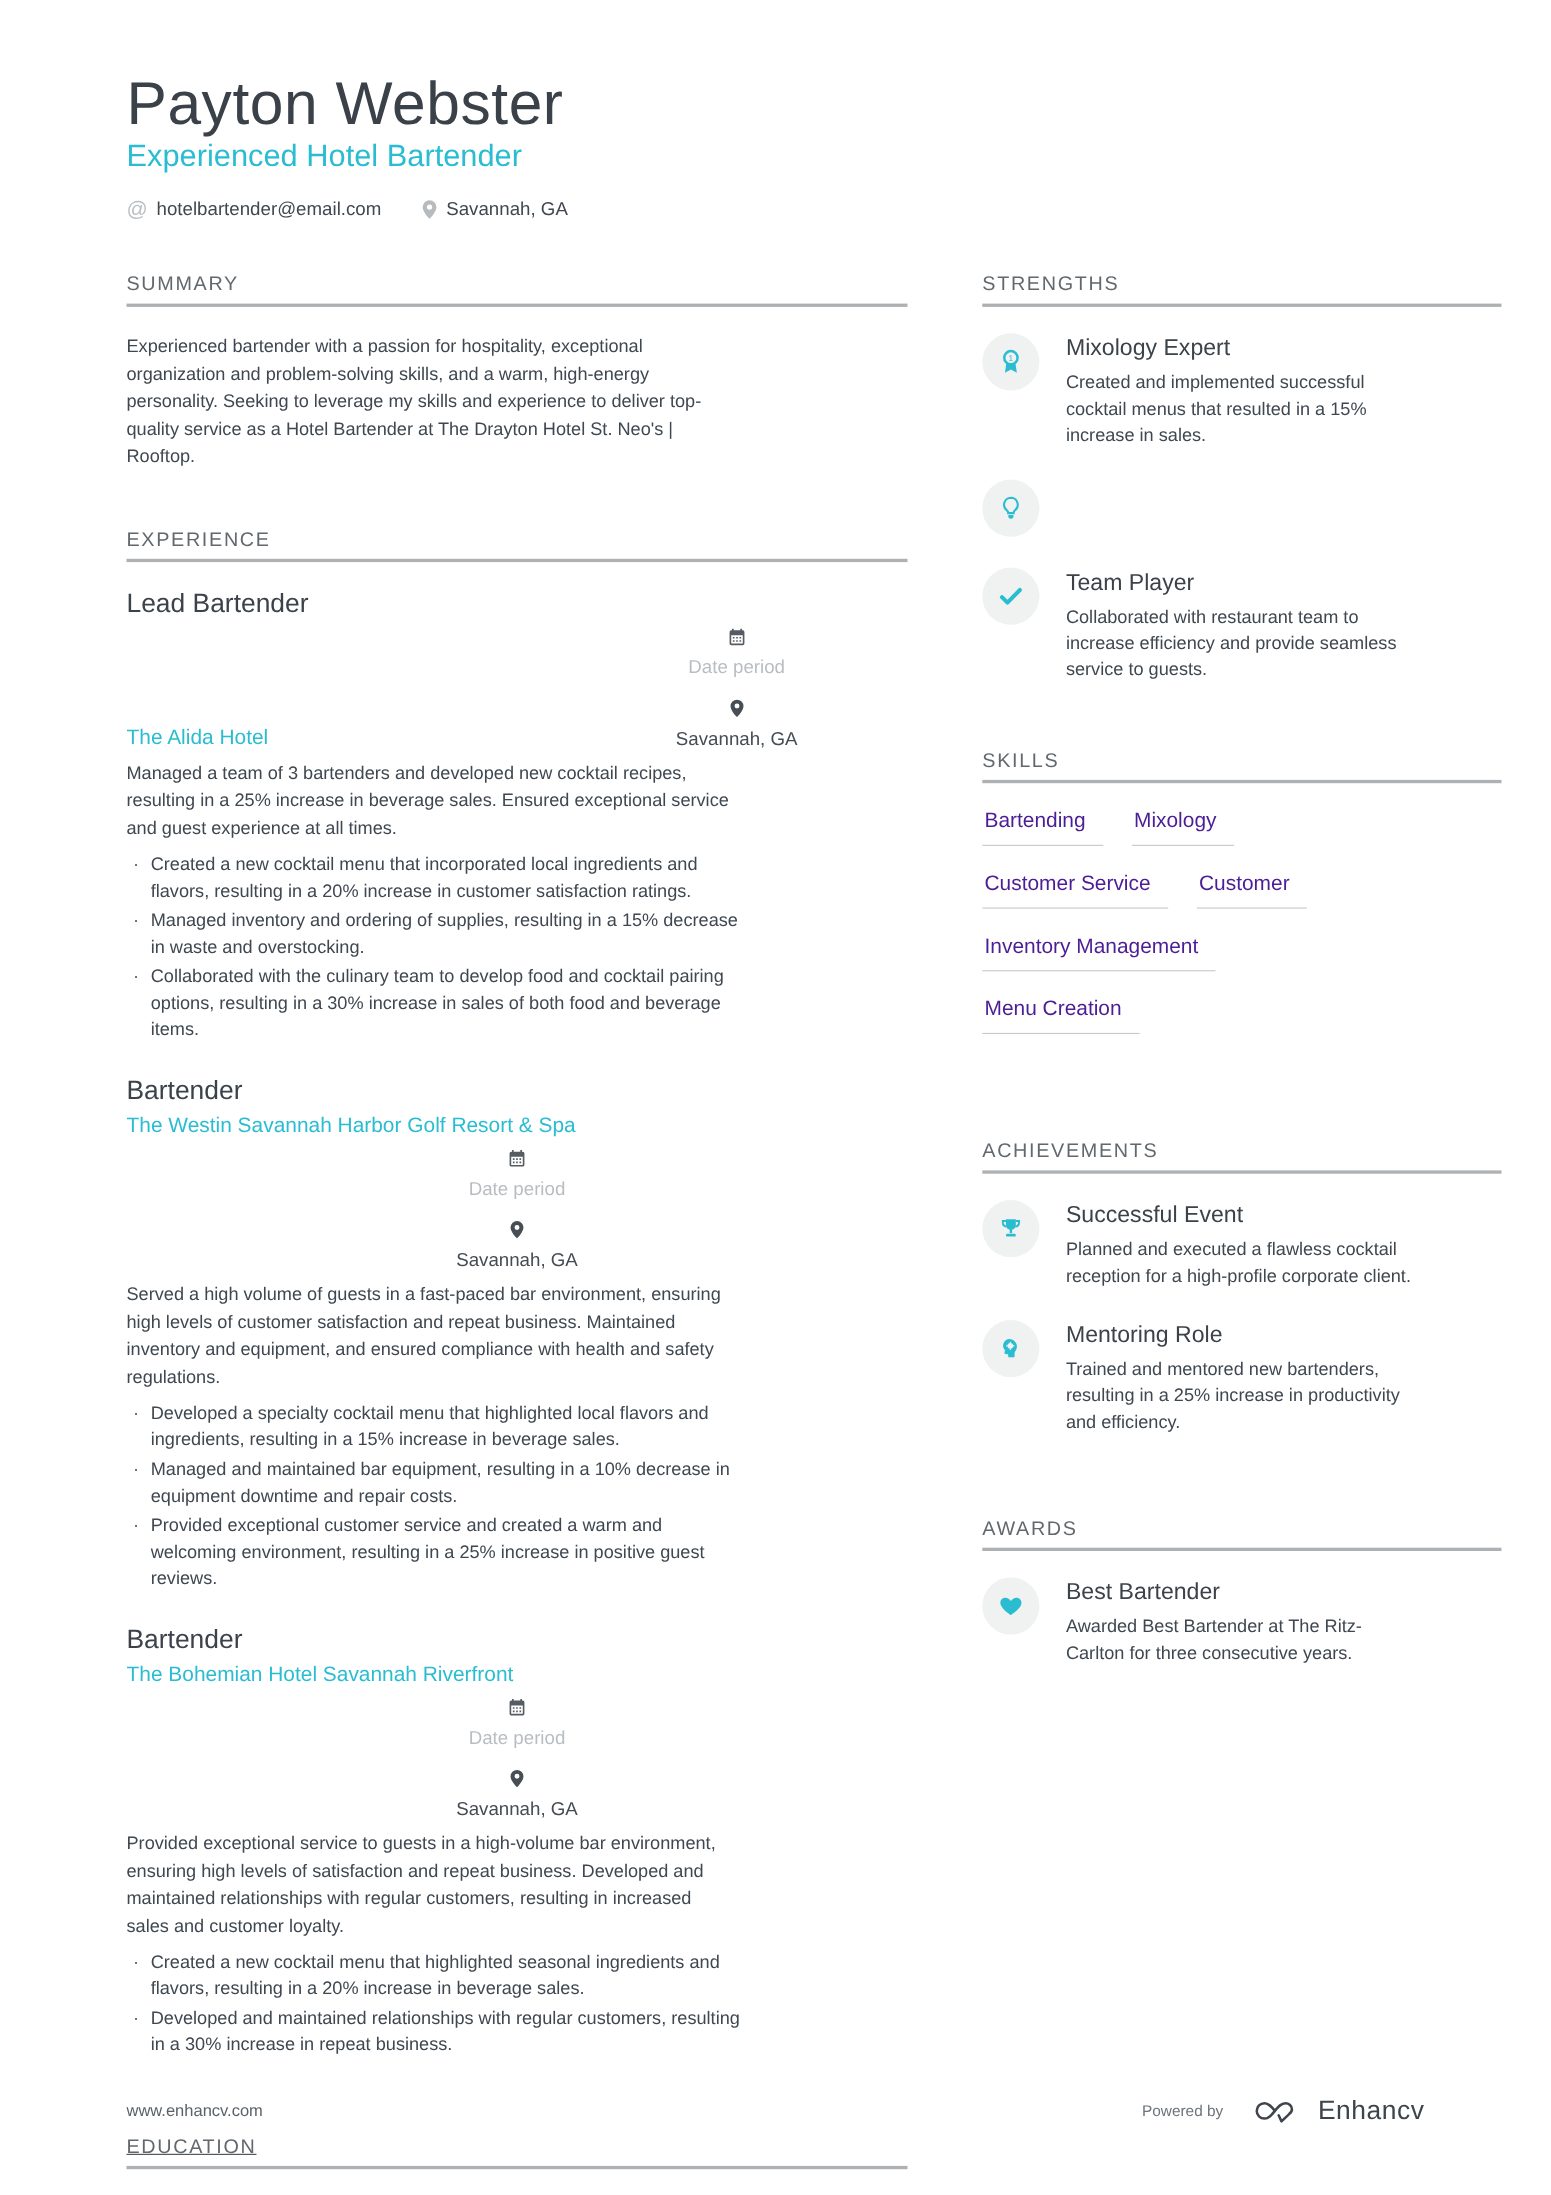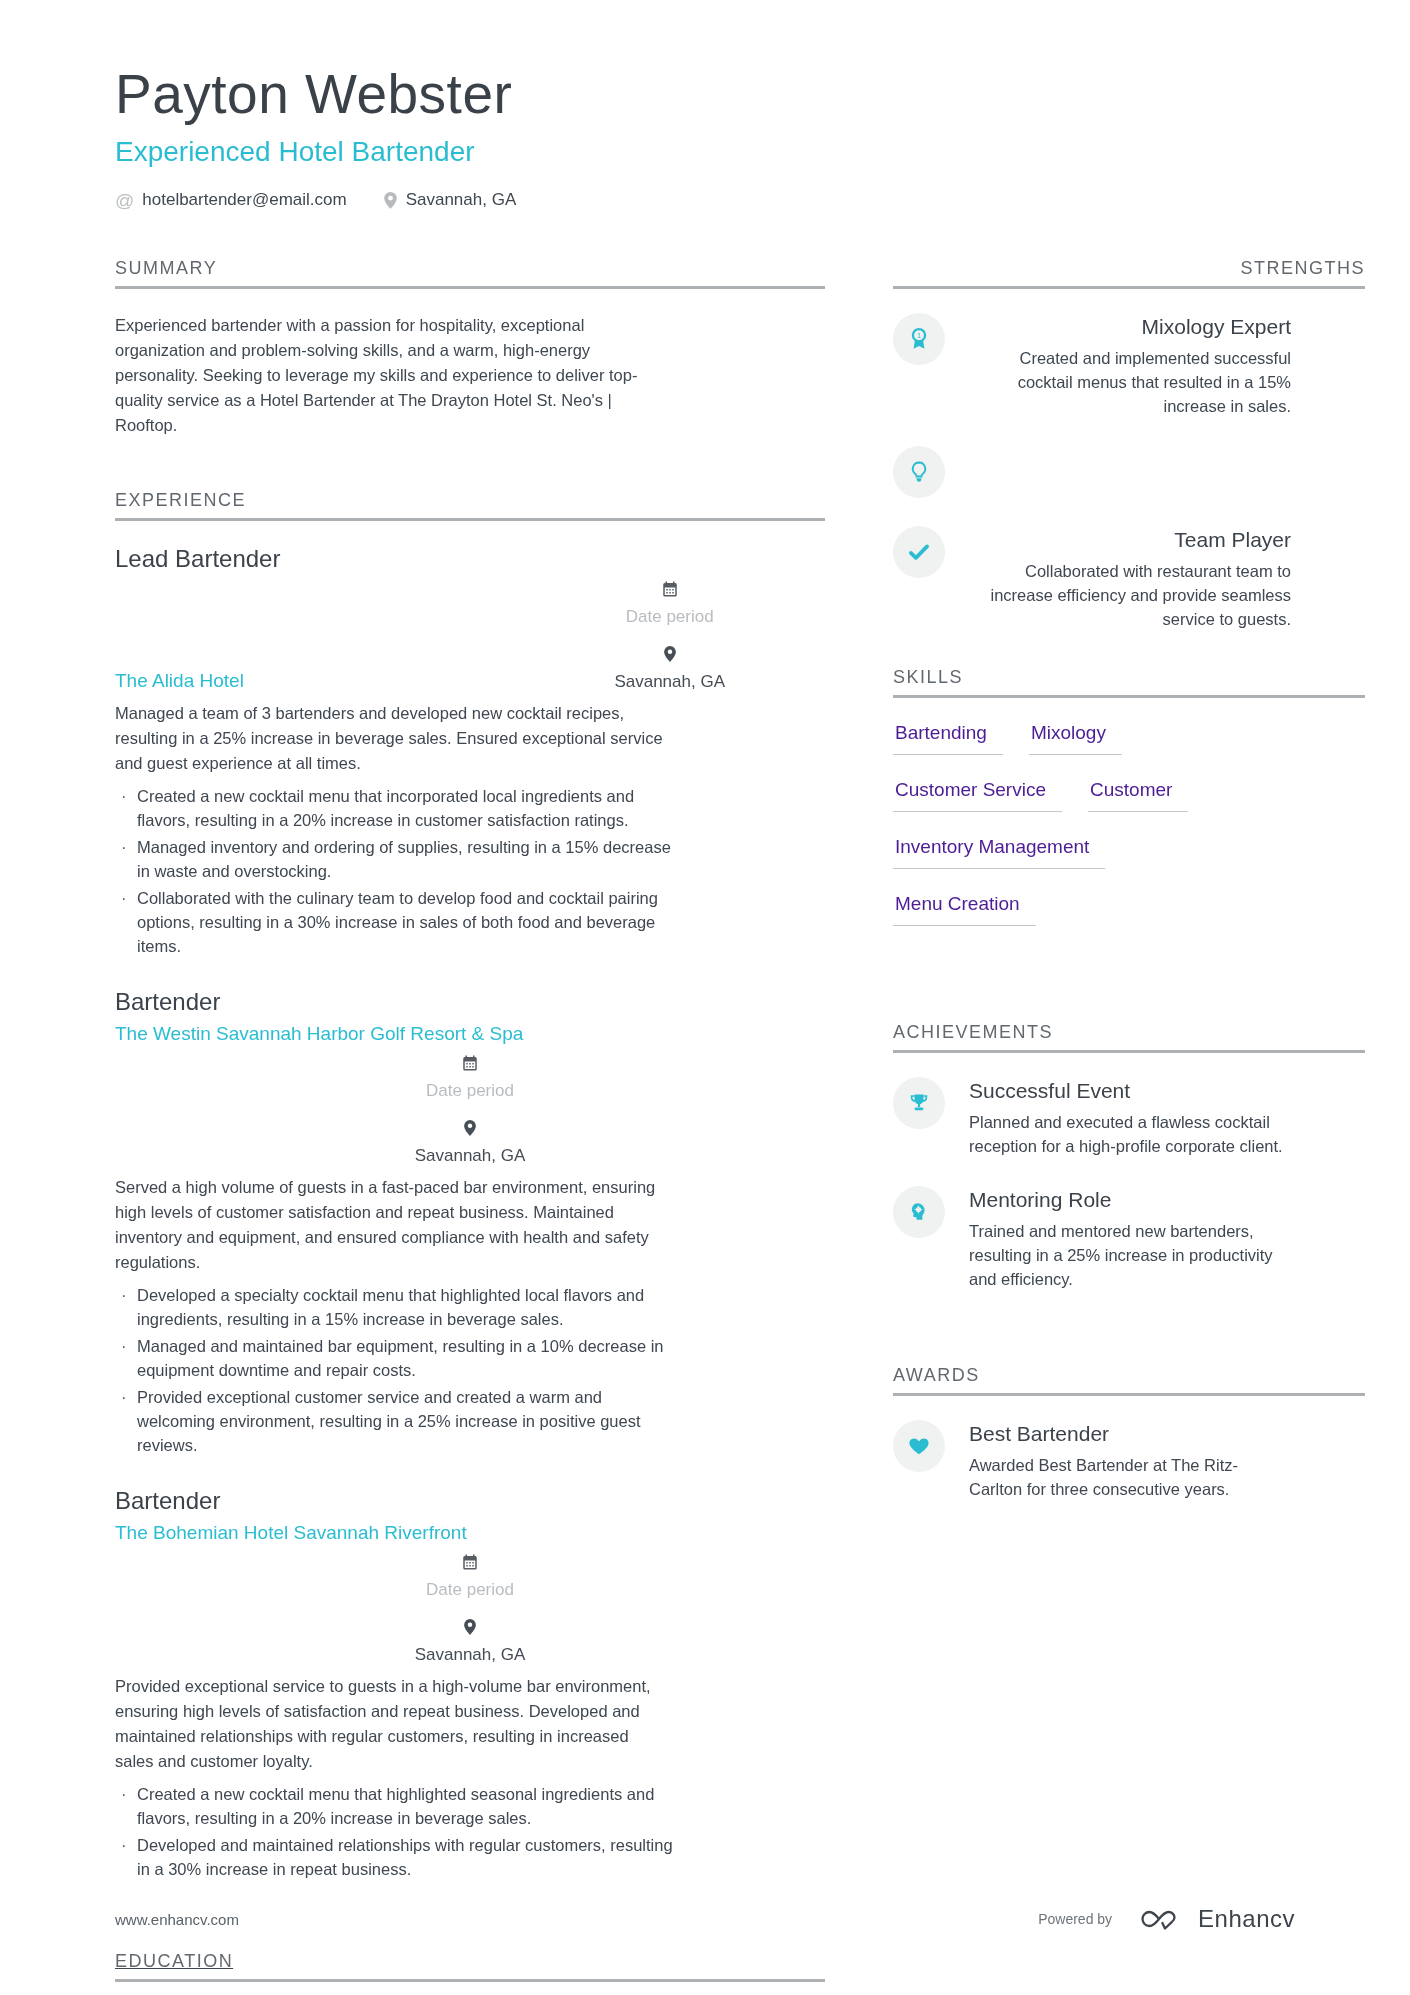--- a/index.html
+++ b/index.html
@@ -5,21 +5,21 @@
   * { margin:0; padding:0; box-sizing:border-box; }
   html,body { background:#ffffff; }
   body { font-family:"Liberation Sans","DejaVu Sans",sans-serif; color:#3f4750; }
   .page {
     position:relative; width:1340px; height:1995px; background:#ffffff;
     margin:0 auto; overflow:hidden;
   }
   
   .resume-header { padding:62px 80px 0 80px; }
   .person-name { font-size:55px; font-weight:500; color:#3a4149; letter-spacing:0.5px; }
-  .person-title { font-size:28px; color:#2abdd1; margin-top:10px; font-weight:400; }
+  .person-title { font-size:28px; color:#2abdd1; font-weight:400; }
   .contact-row { display:flex; align-items:center; gap:36px; margin-top:22px; font-size:17px; color:#3f4750; }
   .contact-item { display:flex; align-items:center; gap:8px; }
   .at-glyph { color:#bcc0c3; font-size:19px; line-height:1; }
   .pin-light svg { display:block; }
   
   .columns { display:flex; padding:0 80px; margin-top:48px; gap:68px; }
   .col-left { width:710px; flex:0 0 710px; }
   .col-right { width:472px; flex:0 0 472px; }
   .section { margin-bottom:52px; }
   .section-heading {
@@ -53,21 +53,21 @@
     width:52px; height:52px; border-radius:50%; background:#f0f1f1; flex:0 0 52px;
     display:flex; align-items:center; justify-content:center;
   }
   .side-item-title { font-size:21px; color:#3b424a; margin-top:2px; }
   .side-item-text { font-size:16.5px; line-height:24px; color:#3f4750; max-width:322px; margin-top:7px; }
   .skills-wrap { display:flex; flex-wrap:wrap; column-gap:26px; row-gap:24px; max-width:340px; margin-top:4px; }
   .skill-pill {
     font-size:19px; color:#4c1d95; padding:0 16px 10px 2px;
     border-bottom:1px solid #c6c8ca; white-space:nowrap;
   }
-  .sec-strengths { margin-bottom:36px;text-align:right; }
+  .sec-strengths { margin-bottom:60px; }
   .sec-skills { margin-bottom:60px; }
   .sec-achievements { margin-bottom:52px; }
   
   .page-footer {
     position:absolute; left:80px; right:80px; bottom:62px;
     display:flex; align-items:center; justify-content:space-between;
   }
   .footer-site { font-size:15px; color:#5a6167; }
   .footer-brand { display:flex; align-items:center; gap:16px; }
   .powered-by { font-size:14px; color:#6e747a; margin-right:8px; }

